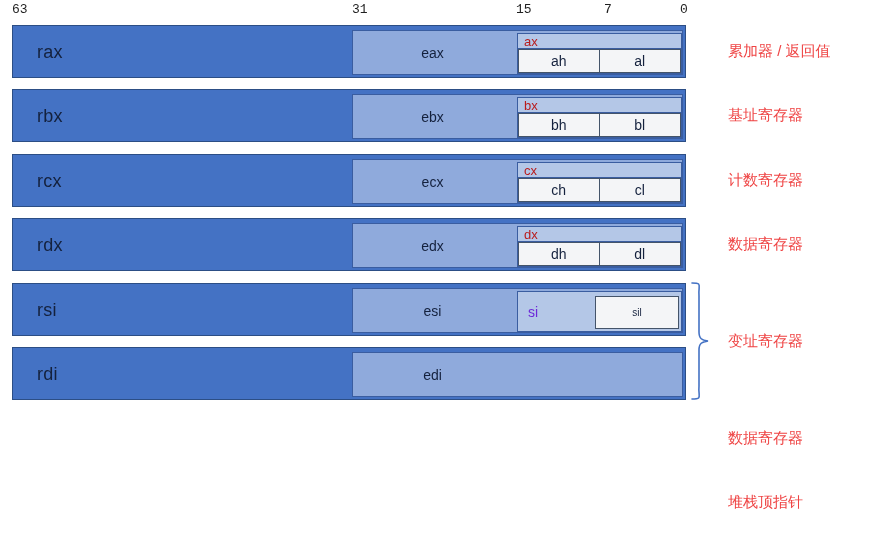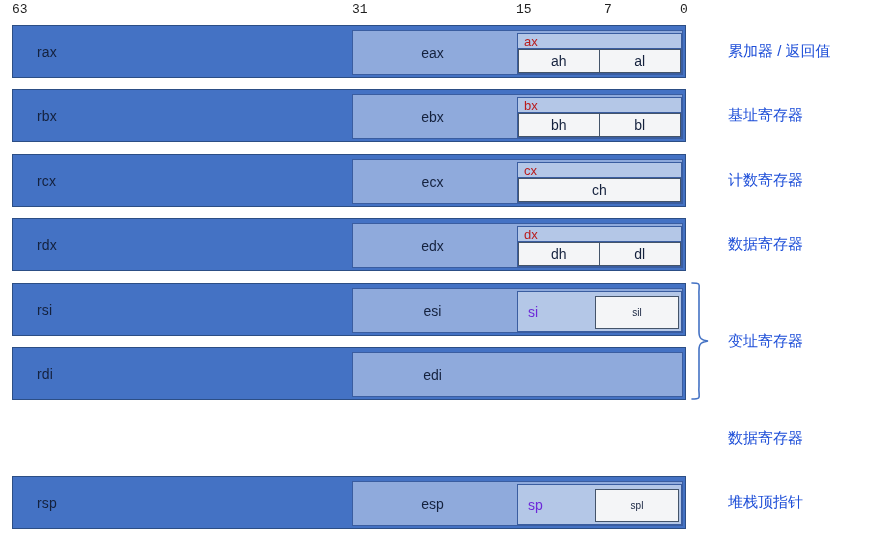--- a/index.html
+++ b/index.html
@@ -50,21 +50,21 @@
     box-sizing: border-box;
     background: #4472C4;
     border: 1px solid #2C4E85;
     box-shadow: inset 0 0 0 1px #4472C4;
   }
   .reg64-label {
     position: absolute;
     left: 24px;
     top: 50%;
     transform: translateY(-50%);
-    font-size: 14px;
+    font-size: 18px;
     color: #14213d;
     letter-spacing: 0.2px;
   }
 
   
   .reg32 {
     position: absolute;
     left: 339px;   
     top: 4px;
     width: 331px;
@@ -160,21 +160,21 @@
     justify-content: center;
     font-size: 10px;
     color: #14213d;
   }
 
   
   .desc {
     position: absolute;
     left: 728px;
     font-size: 15px;
-    color: #1d4ed8;
+    color: #ef4444;
     white-space: nowrap;
     line-height: 18px;
   }
 
   
   .brace {
     position: absolute;
     left: 690px;
     top: 282px;
     width: 26px;
@@ -232,20 +232,21 @@
   <div class="reg-row" style="top:154px">
     <span class="reg64-label">rcx</span>
     <div class="reg32">
       <span class="reg32-label offset-left">ecx</span>
       <div class="reg16 split">
         <div class="reg16-strip">
           <span class="reg16-strip-label">cx</span>
         </div>
         <div class="byte-pair">
           <div class="byte-box">ch</div>
+          <div class="byte-box">cl</div>
         </div>
       </div>
     </div>
   </div>
   <div class="desc" style="top:171px">计数寄存器</div>
 
   <div class="reg-row" style="top:218px">
     <span class="reg64-label">rdx</span>
     <div class="reg32">
       <span class="reg32-label offset-left">edx</span>
@@ -282,25 +283,15 @@
 
   <div class="brace">
     <svg width="26" height="118" viewBox="0 0 26 118" fill="none" xmlns="http://www.w3.org/2000/svg">
       <path d="M2 1 C 13 1, 8 3, 9 14 L 9 50 C 9 57, 12 58, 18 59 C 12 60, 9 61, 9 68 L 9 104 C 8 115, 13 117, 2 117" stroke="#4472C4" stroke-width="1.6" fill="none" stroke-linecap="round"></path>
     </svg>
   </div>
   <div class="desc" style="top:332px">变址寄存器</div>
 
   <div class="desc" style="top:429px">数据寄存器</div>
 
-  <div class="reg-row" style="top:476px">
-    <span class="reg64-label">rsp</span>
-    <div class="reg32">
-      <span class="reg32-label offset-left">esp</span>
-      <div class="reg16">
-        <span class="reg16-label-left">sp</span>
-        <div class="low-byte">spl</div>
-      </div>
-    </div>
-  </div>
   <div class="desc" style="top:493px">堆栈顶指针</div>
 
 </div>
 
 </body></html>

